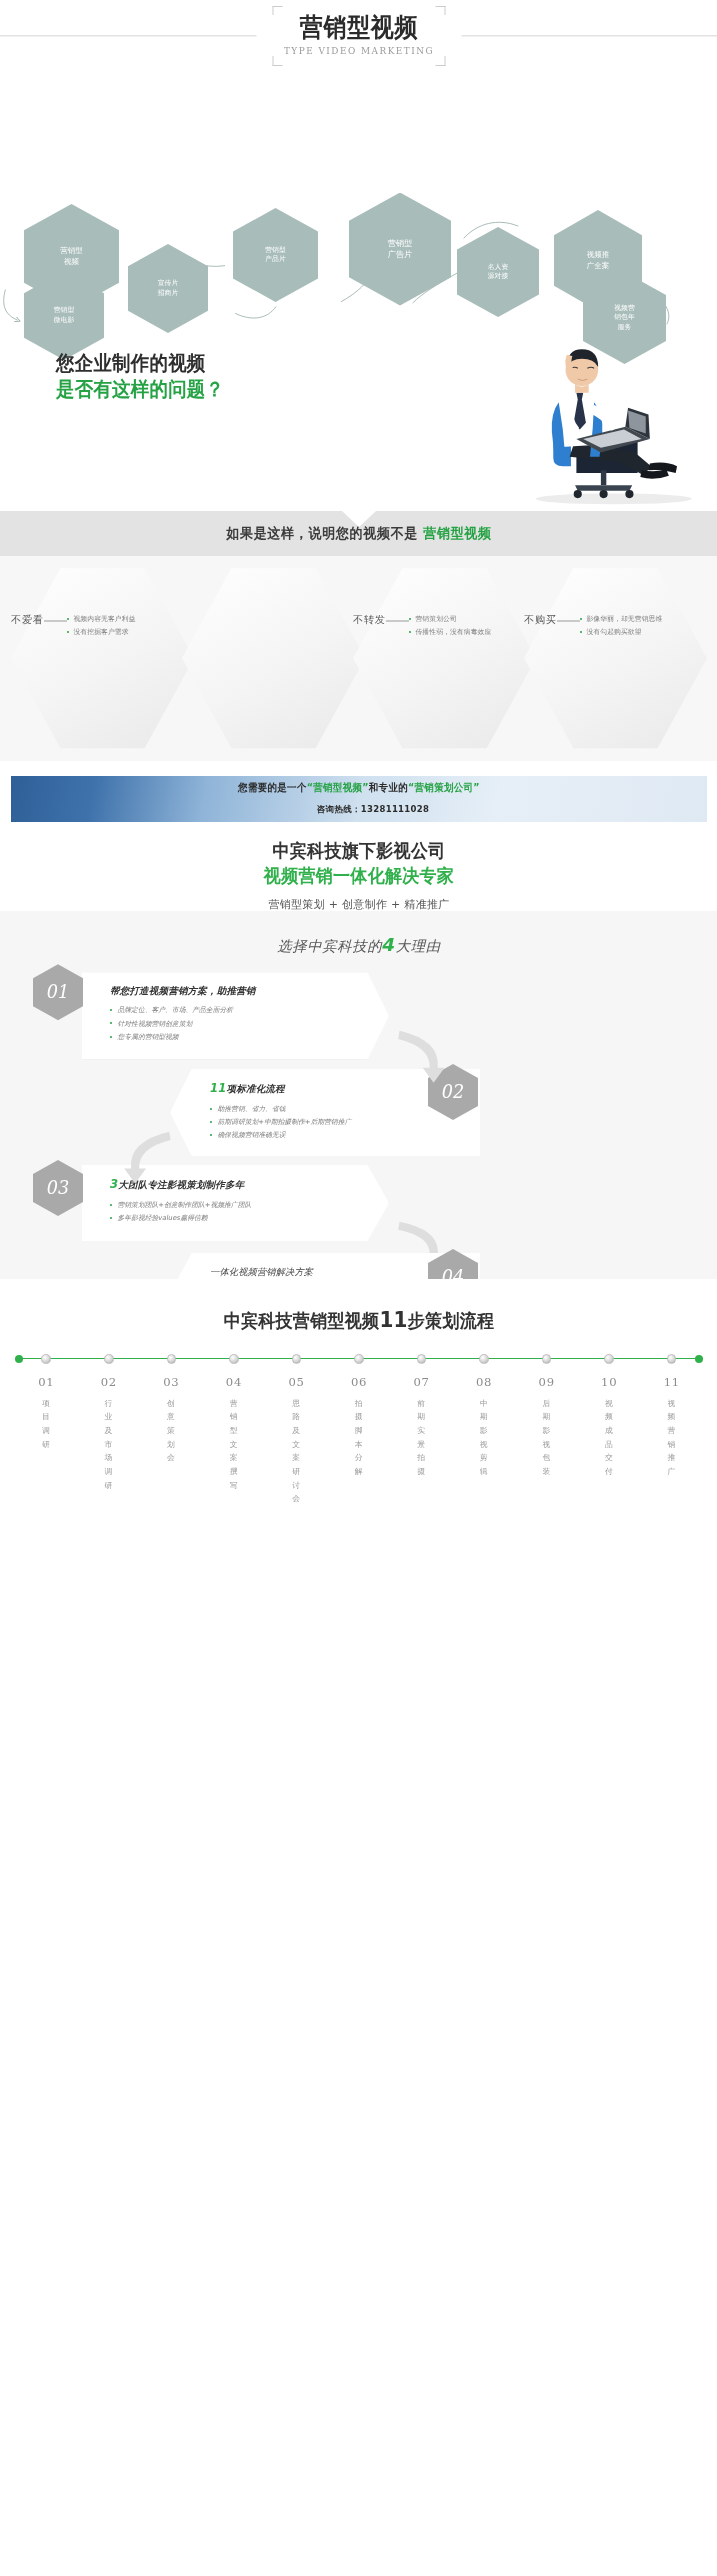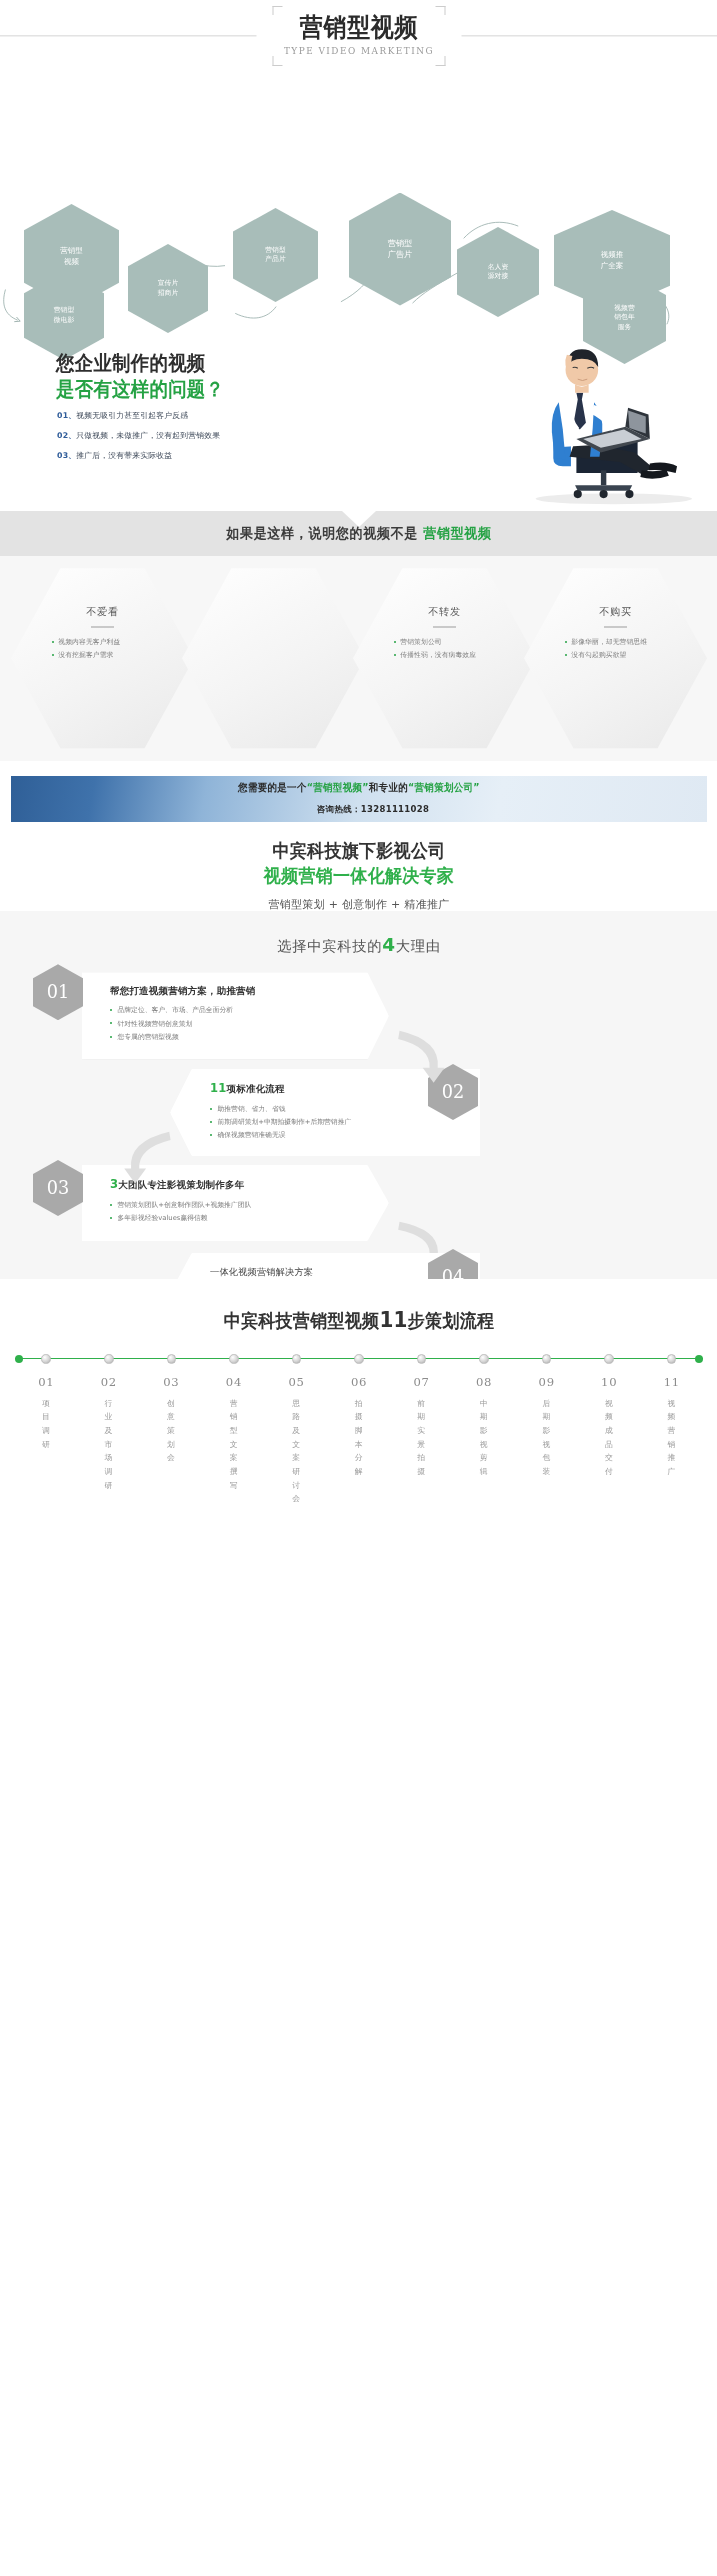--- a/index.html
+++ b/index.html
@@ -88,23 +88,23 @@
   
   .sec-four { position:relative; height: 205px; background:#f7f7f7; }
   .fh-wrap { position:absolute; top:12.3px; left:11px; width:696px; height:180px; }
   .fhex {
     position:absolute; top:0; width:183px; height:180px;
     background: linear-gradient(150deg,#ffffff 0%,#f4f4f4 55%,#e9e9e9 100%);
     clip-path: polygon(27% 0%, 73% 0%, 100% 50%, 73% 100%, 27% 100%, 0% 50%);
     box-shadow: 2.7px 4.1px 8.2px rgba(0,0,0,0.07);
   }
   .fhex-in {
-    position:absolute; top:0; width:183px; height:180px;
+    position:absolute; top:8px; width:183px; height:180px;
     padding-top: 37px;
-    display:flex; flex-direction:column; align-items:center;
+    display:flex; flex-direction:row; align-items:flex-start;
   }
   .fh-title { font-size:10.2px; color:#585858; letter-spacing:0.7px; }
   .fh-rule { width:23px; height:2px; background:#c9c9c9; margin:6.8px 0 8.2px; }
   .fh-bullets { width:102px; }
   .fh-bullets li {
     list-style:none; font-size:6.8px; color:#808080; line-height:1.85;
     position:relative; padding-left:6.8px; letter-spacing:0.1px;
   }
   .fh-bullets li:before {
     content:""; position:absolute; left:0; top:4.8px;
@@ -122,21 +122,21 @@
   .blue-l1 .green { color:#25a244; }
   .blue-l2 { font-size:8.5px; font-weight:bold; color:#2b2b2b; margin-top:8.2px; letter-spacing:0.3px;margin-left:28px; }
 
   
   .sec-company { height:89px; padding-top:17.7px; text-align:center; }
   .co-l1 { font-size:17px; font-weight:bold; color:#333; letter-spacing:0.3px; transform: scaleY(1.08);}
   .co-l2 { font-size:17px; font-weight:bold; color:#2fb04b; letter-spacing:0.3px; margin-top:2.7px; transform: scaleY(1.08);}
   .co-l3 { font-size:11px; color:#555; margin-top:8.2px; letter-spacing:0.3px; }
 
   
-  .sec-reasons { position:relative; background:#f6f6f6; height:368px; }
+  .sec-reasons { position:relative; background:#f6f6f6; height:368px;font-style:italic; }
   .rs-title { text-align:center; padding-top:23px; font-size:14.3px; color:#555; letter-spacing:0.7px;}
   .rs-title .g { color:#2fb04b; font-size:18.4px; font-weight:bold; }
   .rs-body { position:relative; height:293px; margin-top:4.1px; }
   .step-card {
     position:absolute; background:#ffffff;
     box-shadow: 0 1.4px 4.8px rgba(0,0,0,0.09);
   }
   .card-l { clip-path: polygon(0 0, 93% 0, 100% 50%, 93% 100%, 0 100%); }
   .card-r { clip-path: polygon(7% 0, 100% 0, 100% 100%, 7% 100%, 0 50%); }
   .step-badge {
@@ -239,44 +239,39 @@
           <div>营销型</div>
           <div>广告片</div>
         </div>
       </div>
       <div class="hex" style="left: 457px; top: 57px; width: 82px; height: 90px; font-size: 6.8px;">
         <div>
           <div>名人资</div>
           <div>源对接</div>
         </div>
       </div>
-      <div class="hex" style="left: 554px; top: 40px; width: 116px; height: 101px; font-size: 7.5px;">
+      <div class="hex" style="left: 554px; top: 40px; width: 88px; height: 101px; font-size: 7.5px;">
         <div>
           <div>视频推</div>
           <div>广全案</div>
         </div>
       </div>
       <div class="hex" style="left: 583px; top: 102px; width: 83px; height: 92px; font-size: 6.8px;">
         <div>
           <div>视频营</div>
           <div>销包年</div>
           <div>服务</div>
         </div>
       </div>
     </div>
 </div>
 
 <div class="sec-problem">
   <div class="p-head1">您企业制作的视频</div>
   <div class="p-head2">是否有这样的问题？</div>
-  <div class="p-list" id="problem-list">
-      <div class="p-item"><span class="num">01、</span><span>视频无吸引力甚至引起客户反感</span></div>
-      <div class="p-item"><span class="num">02、</span><span>只做视频，未做推广，没有起到营销效果</span></div>
-      <div class="p-item"><span class="num">03、</span><span>推广后，没有带来实际收益</span></div>
-    </div>
 
   <svg class="bizman" viewBox="0 0 340 250">
     <ellipse cx="205" cy="238" rx="115" ry="8" fill="#ececec"></ellipse>
 
     <path d="M150 150 L150 200 L240 200 L240 150 Z" fill="#1b2534"></path>
     <path d="M132 92 q-16 8 -16 34 l0 52 q0 12 14 12 l12 0 l0 -98 z" fill="#2f7fd0"></path>
     <rect x="186" y="196" width="8" height="22" fill="#303a46"></rect>
     <path d="M148 218 L232 218 L228 226 L152 226 Z" fill="#3a4450"></path>
     <circle cx="152" cy="231" r="6" fill="#20262e"></circle>
       <circle cx="190" cy="231" r="6" fill="#20262e"></circle>

